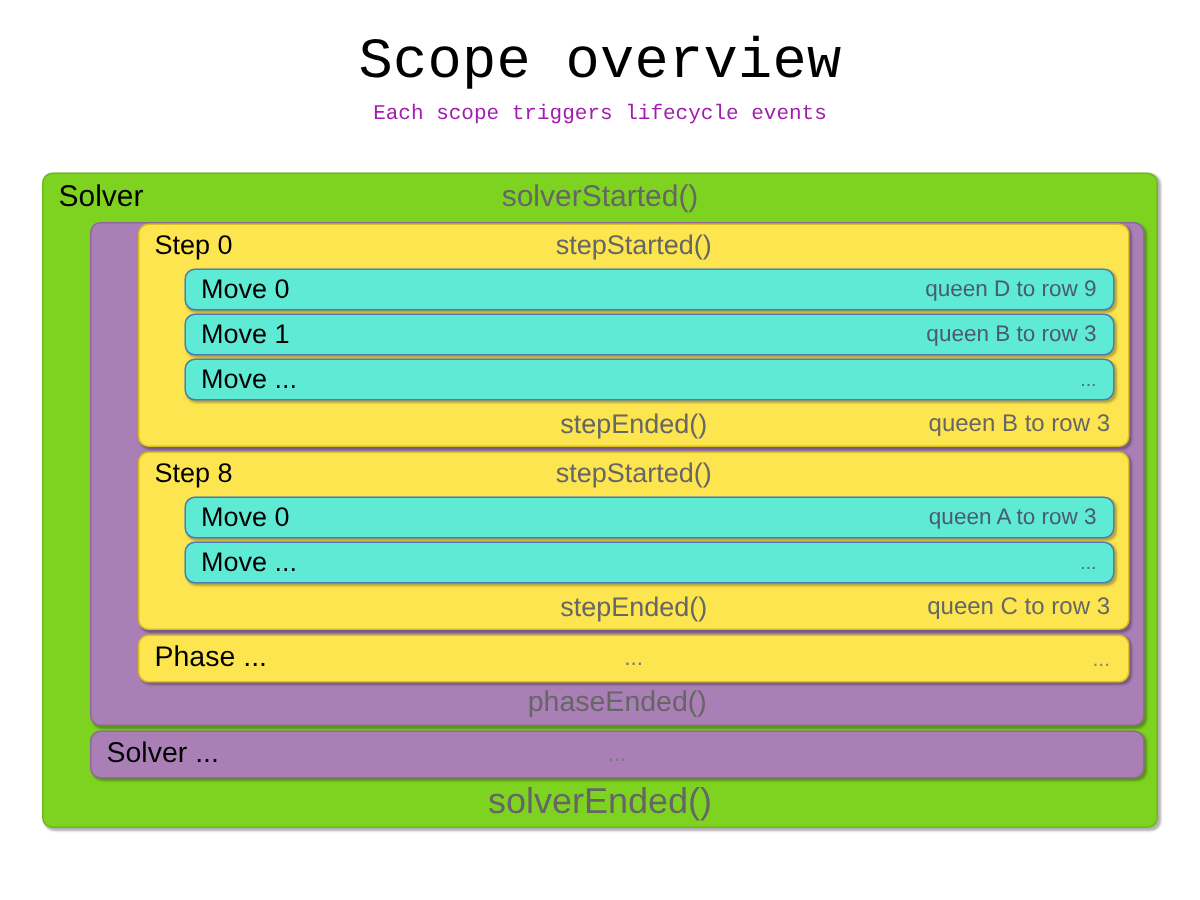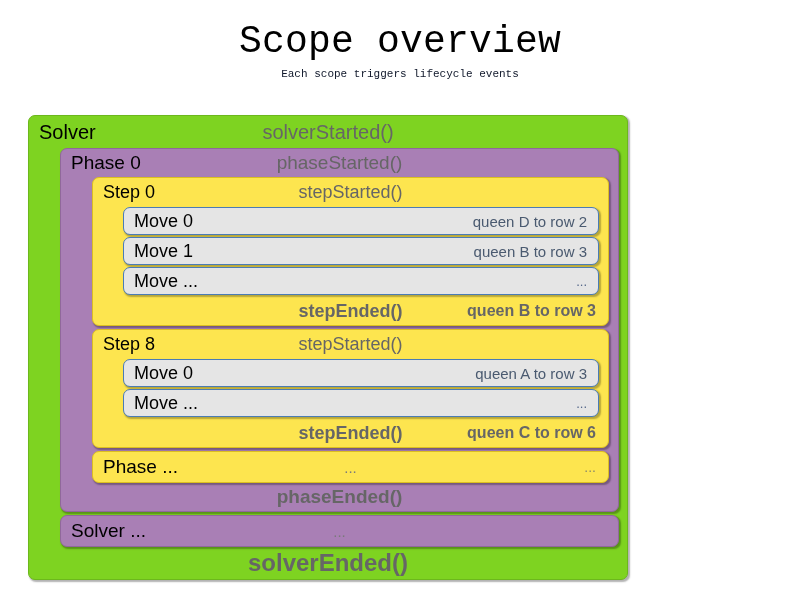--- a/index.html
+++ b/index.html
@@ -23,23 +23,23 @@
     font-family: Liberation Mono, monospace;
   }
   .main-title {
     font-size: 38px;
     font-weight: normal;
     line-height: 1.05;
     letter-spacing: 0.2px;
     color: #000000;
   }
   .sub-title {
-    font-size: 11px;
+    font-size: 14px;
     font-weight: normal;
-    color: #0f172a;
+    color: #a21caf;
     margin-top: 6px;
     text-align: center;
   }
 
   
   .scope {
     position: relative;
     border-radius: 7px;
     box-sizing: border-box;
     box-shadow: 1.5px 1.5px 1.5px rgba(0,0,0,0.30);
@@ -66,41 +66,40 @@
     top: 50%;
     transform: translateY(-50%);
     text-align: center;
     font-size: 19px;
     color: #666666;
     white-space: nowrap;
   }
   .scope-foot {
     position: relative;
     height: 28px;
-    font-weight: bold;
   }
   .scope-extra {
     position: absolute;
     right: 12px;
     top: 50%;
     transform: translateY(-50%);
     font-size: 16px;
     color: #666666;
     white-space: nowrap;
   }
   .scope-body {
     padding: 0 0 0 0;
   }
 
   
   .solver {
     position: absolute;
     left: 28px;
     top: 115px;
-    width: 600px;
+    width: 744px;
     background: #7ed321;
     border: 1px solid #6cb81c;
   }
   .solver > .scope-head { height: 32px; }
   .solver > .scope-head .scope-label,
   .solver > .scope-head .scope-event { font-size: 20px; }
   .solver > .scope-foot { height: 32px; }
   .solver > .scope-foot .scope-event { font-size: 24px; }
 
   
@@ -120,21 +119,21 @@
     margin: 0 9px 0 31px;
   }
   .step > .scope-head .scope-label,
   .step > .scope-head .scope-event,
   .step > .scope-foot .scope-event { font-size: 18px; }
   .step > .scope-foot .scope-extra { font-size: 16px; }
 
   
   .move {
     position: relative;
-    background: #e5e5e5;
+    background: #5eead4;
     border: 1px solid #4a7cb5;
     border-radius: 7px;
     box-sizing: border-box;
     height: 28px;
     margin: 0 9px 2px 30px;
     box-shadow: 1.5px 1.5px 1.5px rgba(0,0,0,0.28);
   }
   .move .scope-label {
     font-size: 18px;
   }
@@ -176,39 +175,35 @@
 
   <div class="scope-head">
     <span class="scope-label">Solver</span>
     <span class="scope-event">solverStarted()</span>
   </div>
 
   <div class="scope-body">
 
     <div class="scope phase">
 
-      <div class="scope-head">
-        <span class="scope-label">Phase 0</span>
-        <span class="scope-event">phaseStarted()</span>
-      </div>
 
       <div class="scope-body">
 
         <div class="scope step">
 
           <div class="scope-head">
             <span class="scope-label">Step 0</span>
             <span class="scope-event">stepStarted()</span>
           </div>
 
           <div class="moves-wrap">
 
             <div class="move">
               <span class="scope-label">Move 0</span>
-              <span class="move-detail">queen D to row 2</span>
+              <span class="move-detail">queen D to row 9</span>
             </div>
 
             <div class="move">
               <span class="scope-label">Move 1</span>
               <span class="move-detail">queen B to row 3</span>
             </div>
 
             <div class="move">
               <span class="scope-label">Move ...</span>
               <span class="move-detail ellipsis">...</span>
@@ -240,21 +235,21 @@
 
             <div class="move">
               <span class="scope-label">Move ...</span>
               <span class="move-detail ellipsis">...</span>
             </div>
 
           </div>
 
           <div class="scope-foot">
             <span class="scope-event">stepEnded()</span>
-            <span class="scope-extra">queen C to row 6</span>
+            <span class="scope-extra">queen C to row 3</span>
           </div>
 
         </div>
         <div class="gap-3"></div>
 
         <div class="scope step">
           <div class="row-collapsed">
             <span class="scope-label">Phase ...</span>
             <span class="scope-event">...</span>
             <span class="scope-extra">...</span>

